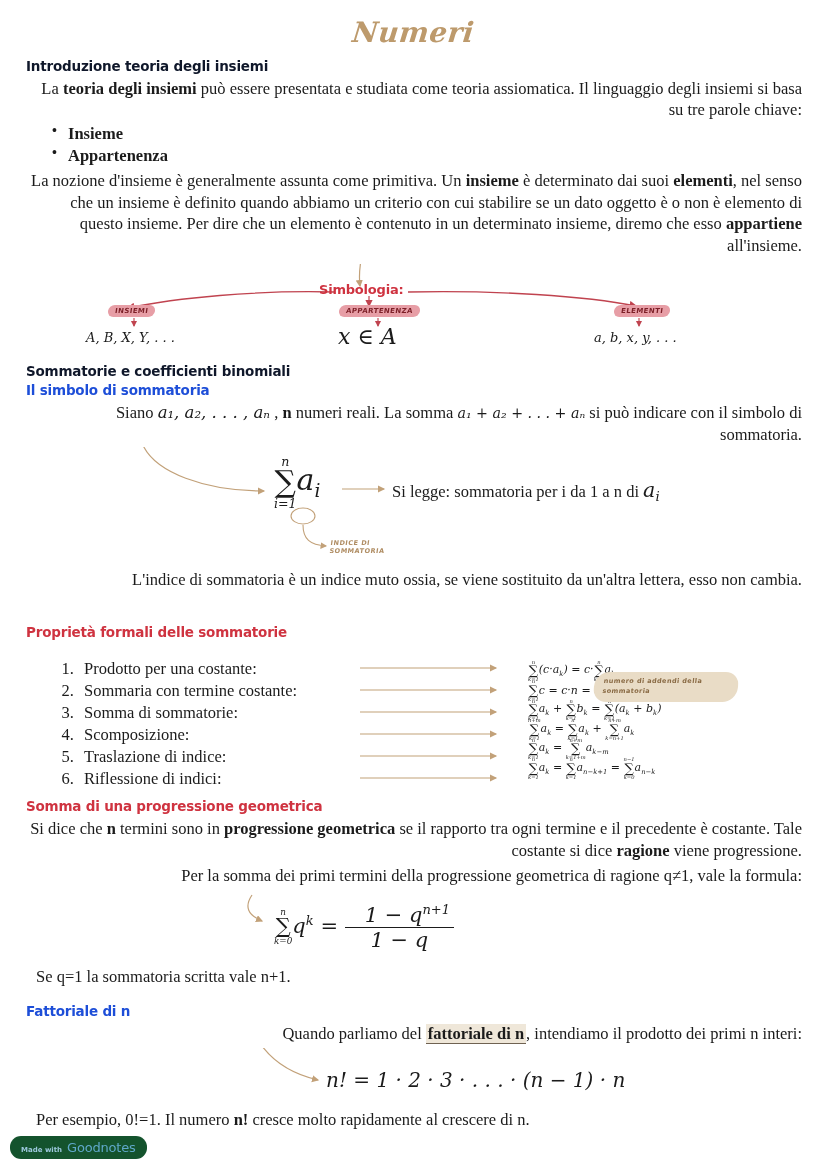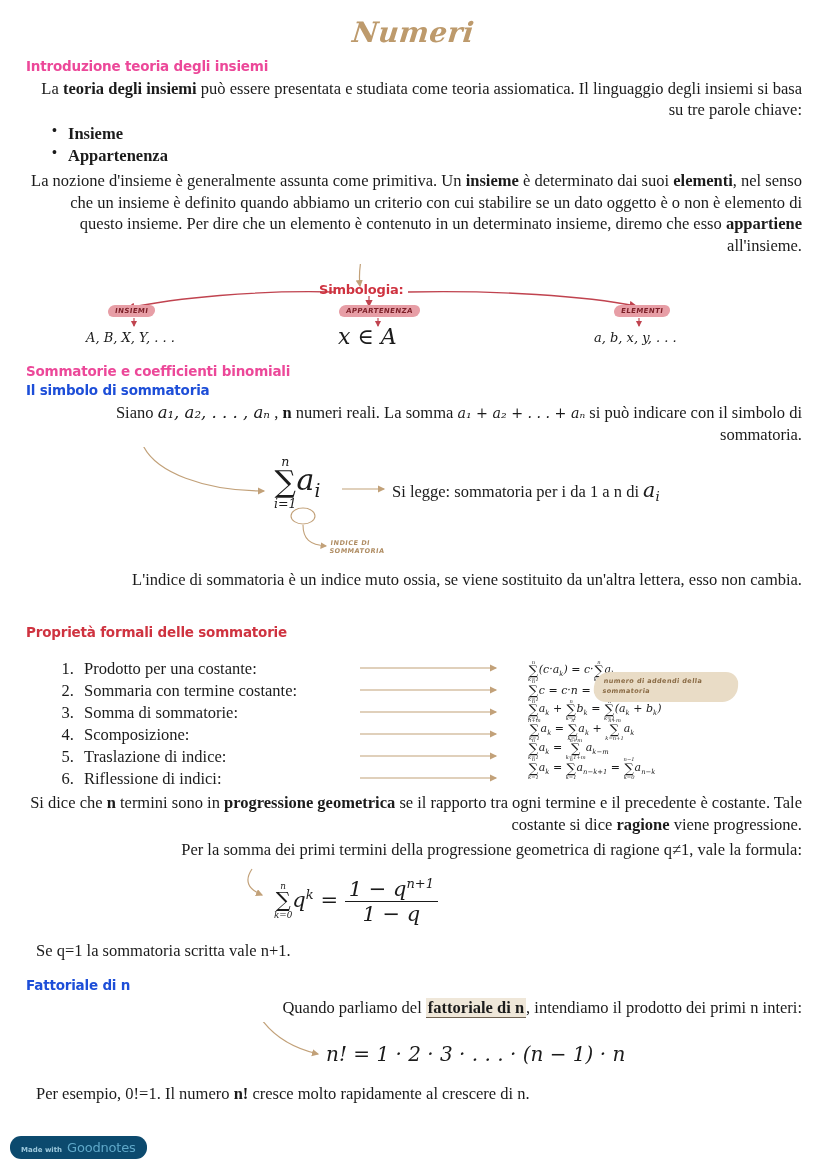--- a/index.html
+++ b/index.html
@@ -39,21 +39,21 @@
   }
 
   
   .h-section {
     font-family: "DejaVu Sans", sans-serif;
     font-size: 13.5px;
     font-weight: bold;
     letter-spacing: -0.2px;
     margin: 7px 0 3px 0;
   }
-  .h-tan       { color: #ec4899; }
+  .h-tan       { color: #0f172a; }
   .h-tan-light { color: #1d4ed8; }
   .h-red       { color: #cf3340; }
 
   
   p.body {
     font-size: 16.5px;
     line-height: 1.30;
     margin: 4px 0 2px 0;
     text-align: right;
   }
@@ -105,21 +105,21 @@
     font-style: normal;
     line-height: 0.95;
   }
 
   .frac {
     display: inline-block;
     vertical-align: middle;
     text-align: center;
     line-height: 1.15;
   }
-  .frac .num { display: block; padding: 0 4px; }
+  .frac .num { display: block; padding: 0 4px; margin-left: 16px; }
   .frac .den { display: block; border-top: 1.3px solid #1b1b1b; padding: 0 4px; }
 
   
   .simbologia {
     position: relative;
     height: 92px;
     margin-top: 8px;
   }
   .simb-svg { position: absolute; left: 0; top: 0; }
   .simb-label {
@@ -288,21 +288,21 @@
     font-size: 20px;
     white-space: nowrap;
   }
   .fact-svg { position: absolute; left: 0; top: 0; }
 
   
   .goodnotes {
     position: absolute;
     left: 10px;
     bottom: 12px;
-    background: #0c4a6e;
+    background: #14532d;
     border-radius: 11px;
     padding: 4px 11px;
     display: flex;
     align-items: baseline;
     gap: 5px;
   }
   .gn-made {
     color: #9dc9dd;
     font-family: "DejaVu Sans", sans-serif;
     font-size: 7px;
@@ -538,20 +538,21 @@
             <span class="sig">∑</span>
             <span class="lim">k=0</span>
           </span>
         <span>a<sub>n−k</sub></span>
       </div>
     </div>
 
     <div class="bubble">numero di addendi della sommatoria</div>
   </div>
 
+  <div class="h-section h-red" style="margin-top:10px;">Somma di una progressione geometrica</div>
 
   <p class="body">
     <span>Si dice che </span><b>n</b><span> termini sono in </span><b>progressione geometrica</b><span> se il rapporto tra ogni termine e il precedente è costante. Tale costante si dice </span><b>ragione</b><span> viene progressione.</span>
   </p>
   <p class="body">Per la somma dei primi termini della progressione geometrica di ragione q≠1, vale la formula:</p>
 
   <div class="geo-formula">
     <svg class="geo-svg" width="776" height="74" viewBox="0 0 776 74">
       <defs>
         <marker id="ar-tan4" markerWidth="7" markerHeight="7" refX="5" refY="3" orient="auto">

